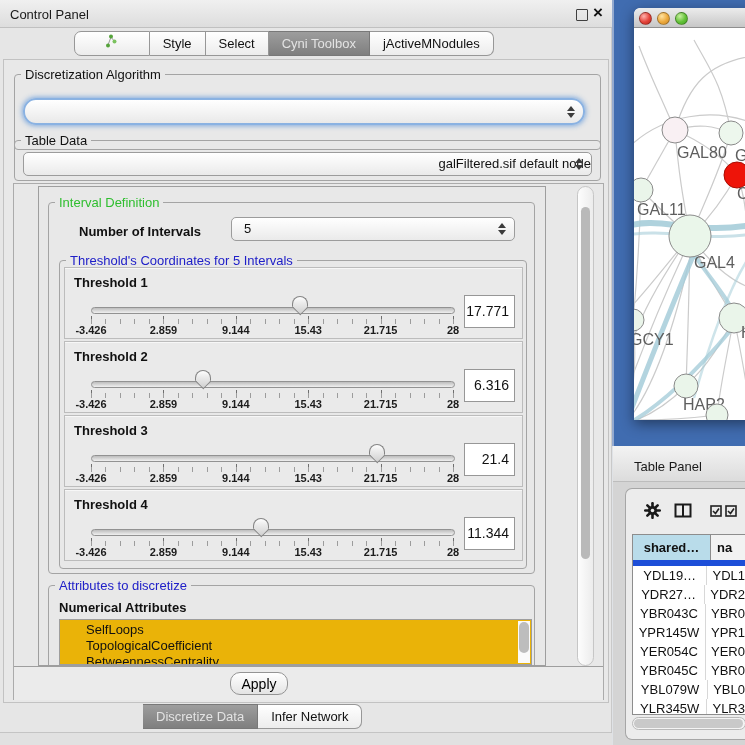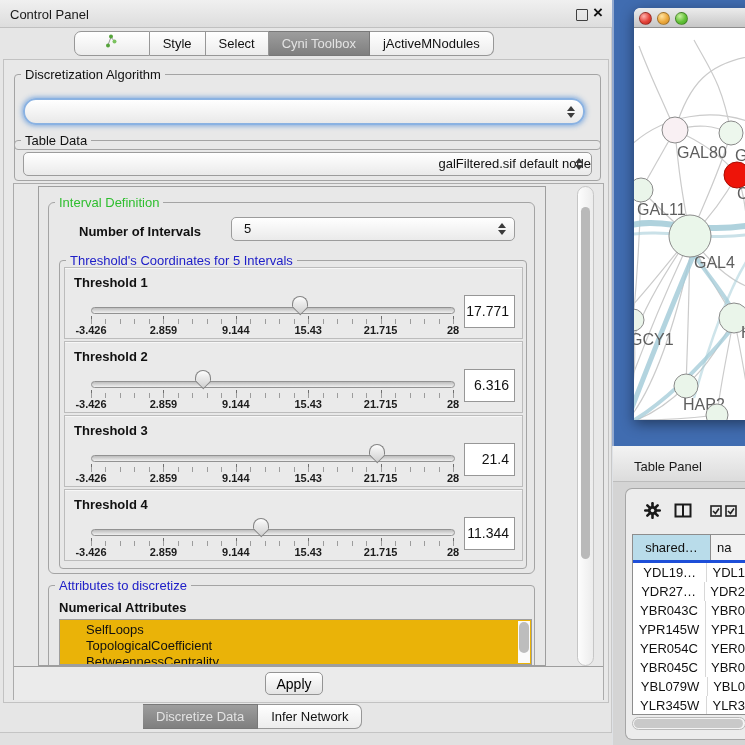--- a/index.html
+++ b/index.html
@@ -44,23 +44,23 @@
   .stepper{position:absolute;right:8px;top:50%;transform:translateY(-50%);display:flex;flex-direction:column;align-items:center;}
   .arr-up{width:0;height:0;border-left:4px solid transparent;border-right:4px solid transparent;border-bottom:5px solid #3c3c3c;margin-bottom:2px;}
   .arr-dn{width:0;height:0;border-left:4px solid transparent;border-right:4px solid transparent;border-top:5px solid #3c3c3c;}
 
   .scroll-area{position:absolute;left:13px;top:183px;width:591px;height:517px;border:1px solid #ababab;background:#e8e8e8;box-sizing:border-box;}
   .viewport{position:absolute;left:24px;top:2px;width:508px;height:480px;border:1px solid #9e9e9e;background:#e8e8e8;overflow:hidden;box-sizing:border-box;}
   .main-scrollbar{position:absolute;left:563px;top:2px;width:17px;height:480px;background:linear-gradient(to right,#fdfdfd,#ececec);border:1px solid #c6c6c6;border-radius:9px;box-sizing:border-box;}
   .main-thumb{position:absolute;left:3px;top:20px;width:9px;height:352px;background:#b9b9b9;border-radius:5px;}
   .apply-bar{position:absolute;left:0;top:482px;width:589px;height:33px;border-top:1px solid #9e9e9e;background:#ebebeb;}
   .apply-btn{position:absolute;left:216px;top:5px;width:58px;height:23px;background:linear-gradient(#ffffff,#e4e4e4);
-             border:1px solid #949494;border-radius:5px;font-size:14px;font-family:"Liberation Sans",sans-serif;text-align:center;line-height:21px;margin-left:35px;}
-
-  .interval-group{left:9px;top:15px;width:487px;height:372px;border-radius:6px;}
+             border:1px solid #949494;border-radius:10px;font-size:14px;font-family:"Liberation Sans",sans-serif;text-align:center;line-height:21px;}
+
+  .interval-group{left:9px;top:15px;width:487px;height:372px;}
   .intervals-label{position:absolute;left:30px;top:21px;font-weight:bold;}
   .iv-combo{position:absolute;left:182px;top:14px;width:284px;height:24px;line-height:22px;padding-left:12px;}
   .thresholds-group{left:10px;top:57px;width:468px;height:309px;}
 
   .threshold-block{position:absolute;left:4px;width:459px;height:72px;border:1px solid #bcbcbc;background:#eaeaea;
                    box-shadow:inset 0 1px 0 #f7f7f7;box-sizing:border-box;}
   .tb0{top:6px;}.tb1{top:80px;}.tb2{top:154px;}.tb3{top:228px;}
   .t-label{position:absolute;left:9px;top:7px;font-weight:bold;}
   .track{position:absolute;left:26px;top:39px;width:362px;height:5px;background:linear-gradient(#bdbdbd,#f0f0f0);border:1px solid #929292;border-radius:4px;}
   .thumb{position:absolute;top:28px;width:16px;height:21px;}
@@ -97,21 +97,21 @@
   .light.green{left:41px;background:radial-gradient(circle at 35% 30%,#c8f0a0,#62c137 55%,#46a525);}
   .net-content{position:absolute;left:0;top:20px;width:120px;height:392px;background:#fff;}
   .net-content svg text{font-family:"Liberation Sans",sans-serif;font-size:16px;fill:#5e5e5e;}
 
   .table-panel-header{position:absolute;left:613px;top:446px;width:132px;height:36px;background:linear-gradient(#f3f3f3,#dcdcdc);border-bottom:1px solid #bdbdbd;box-sizing:border-box;}
   .tp-title{position:absolute;left:21px;top:13px;color:#1a1a1a;}
   .table-panel-body{position:absolute;left:613px;top:482px;width:132px;height:263px;background:#d4d4d4;}
   .tp-inner{position:absolute;left:12px;top:6px;width:120px;height:252px;background:#ececec;border:1px solid #a6a6a6;border-right:none;border-radius:7px 0 0 7px;box-sizing:border-box;}
   .tp-toolbar-icon{position:absolute;top:13px;}
   .tp-table{position:absolute;left:6px;top:45px;width:114px;height:181px;border:1px solid #8d8d8d;background:#fff;overflow:hidden;box-sizing:border-box;}
-  .tp-header{display:flex;height:25px;border-bottom:3px solid #1d4ed8;}
+  .tp-header{display:flex;height:25px;border-bottom:6px solid #1d4ed8;font-weight:bold;}
   .th1{width:78px;background:#b9dcea;border-right:1px solid #8d8d8d;text-align:center;line-height:25px;box-sizing:border-box;}
   .th2{flex:1;background:#f2f2f2;padding-left:6px;line-height:25px;}
   .tp-row{display:flex;height:19px;line-height:19px;}
   .tp-row .c1{width:78px;text-align:center;border-right:1px solid #d8d8d8;box-sizing:border-box;}
   .tp-row .c2{flex:1;padding-left:5px;}
   .tp-hscroll{position:absolute;left:6px;top:228px;width:114px;height:13px;background:#f4f4f4;border:1px solid #b9b9b9;border-radius:7px;box-sizing:border-box;}
   .tp-hthumb{position:absolute;left:1px;top:1px;width:109px;height:9px;background:#c9c9c9;border-radius:5px;}
 </style>
 </head>
 <body>

